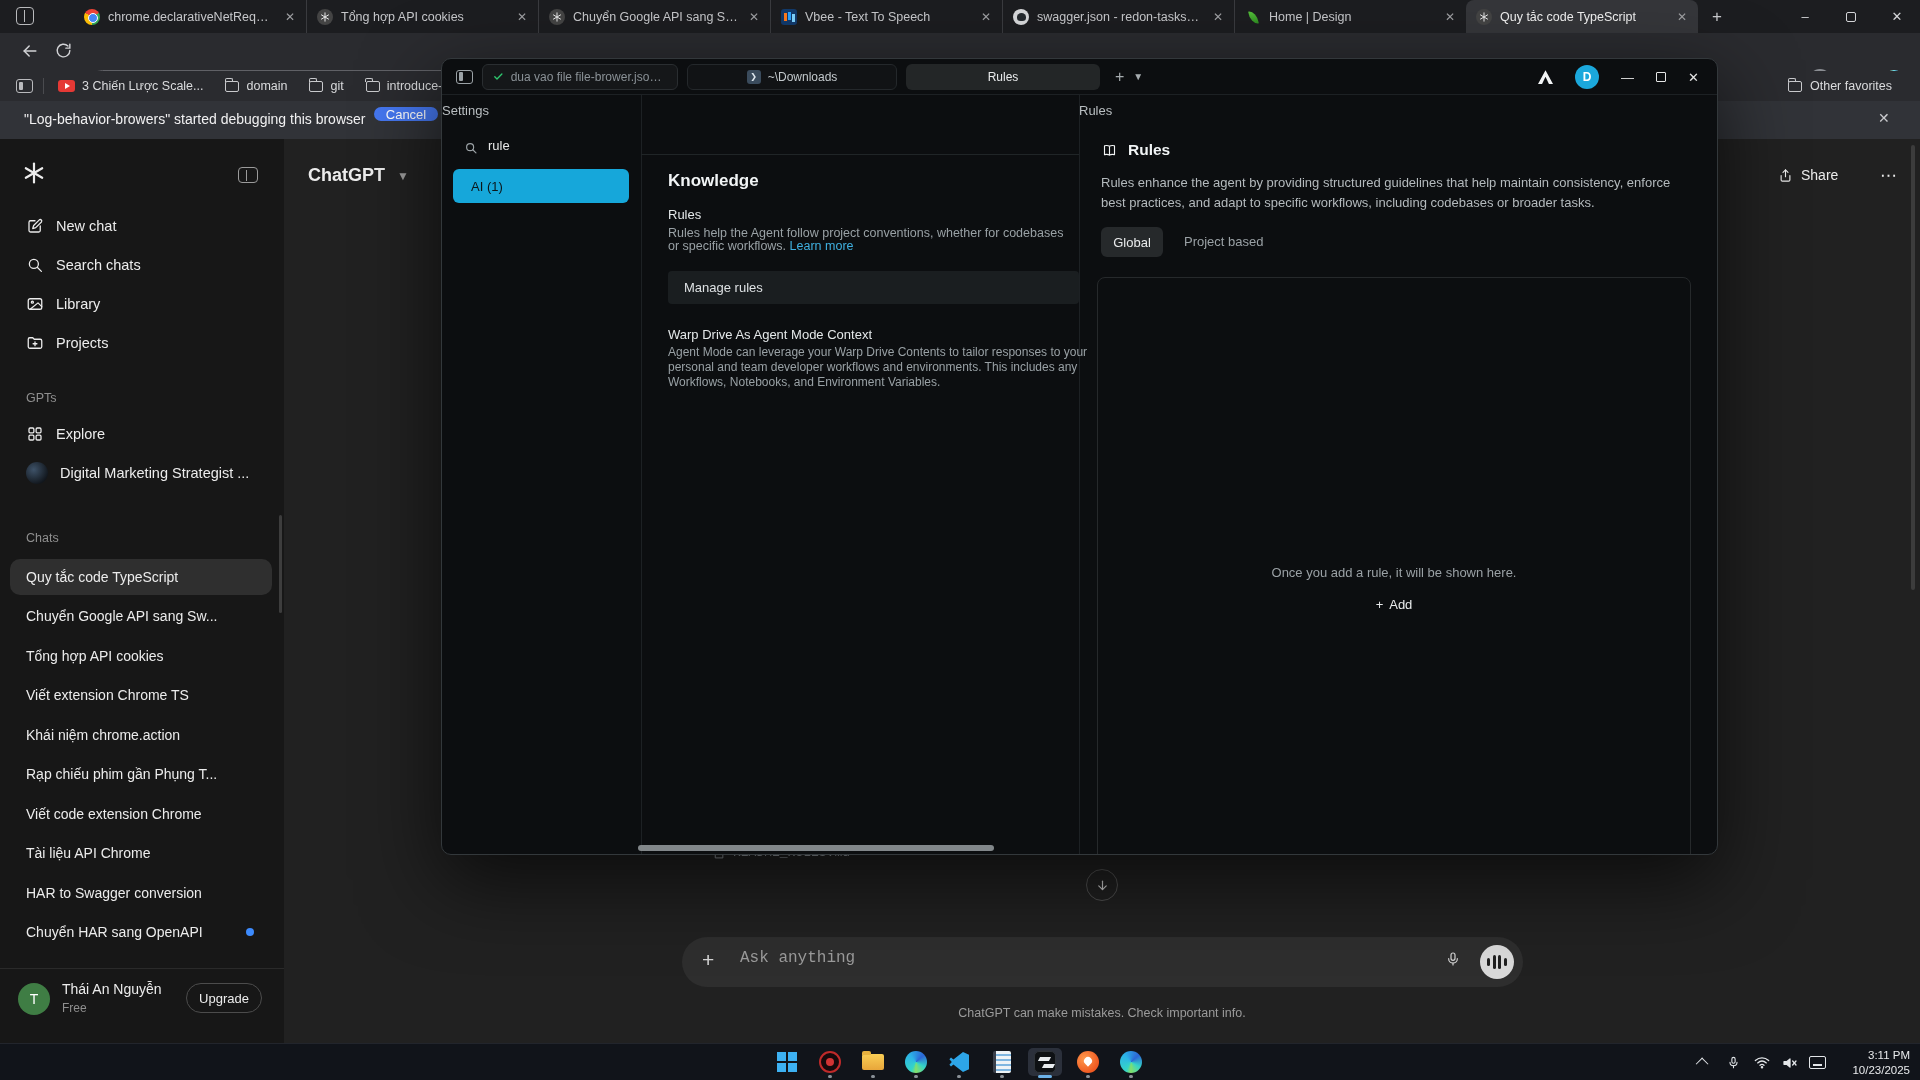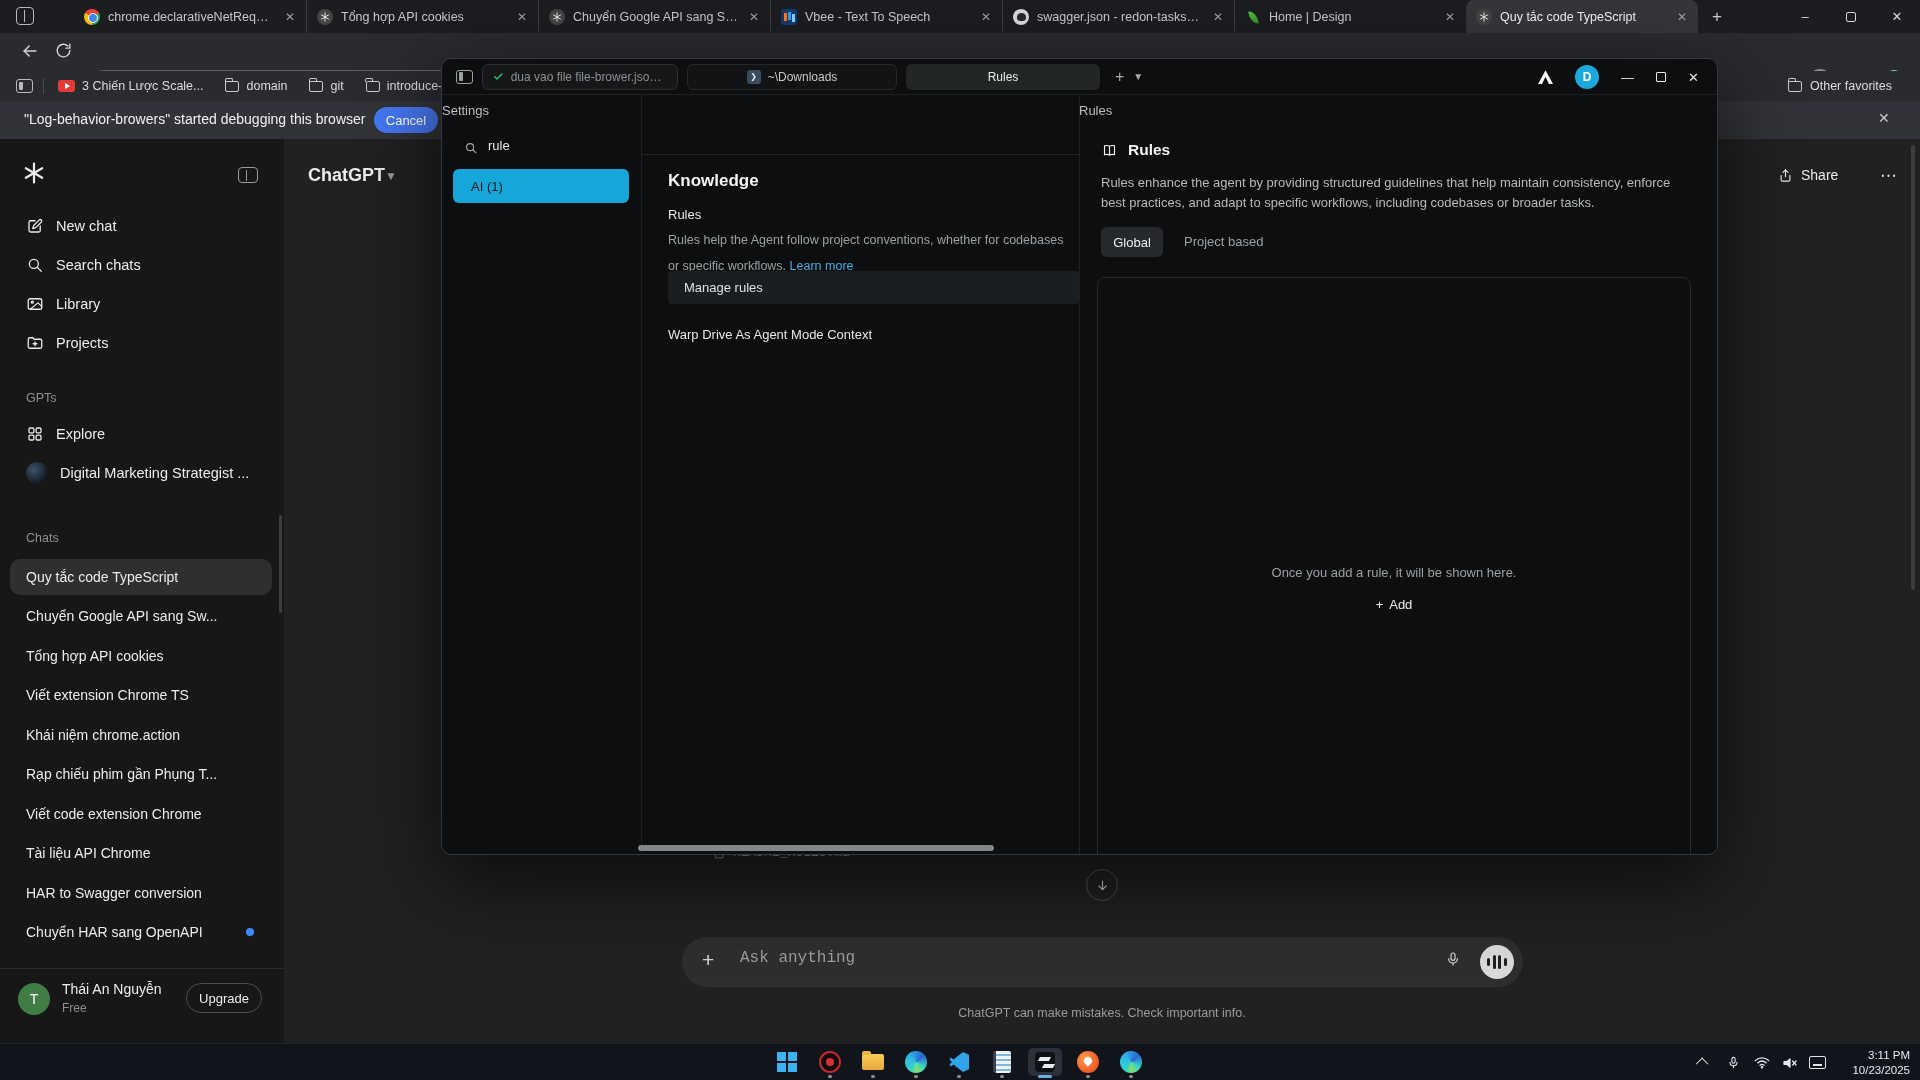--- a/index.html
+++ b/index.html
@@ -57,21 +57,21 @@
   .yt { width:17px; height:12px; background:#e53935; border-radius:3px; position:relative; }
   .yt::after { content:""; position:absolute; left:6.5px; top:3px; border-left:5px solid #fff; border-top:3px solid transparent; border-bottom:3px solid transparent; }
   .fold { width:14px; height:11px; border:1.5px solid #c9cacd; border-radius:2px; position:relative; }
   .fold::before { content:""; position:absolute; left:-1.5px; top:-4px; width:6px; height:3px; border:1.5px solid #c9cacd; border-bottom:none; border-radius:2px 2px 0 0; }
   .bm-red { width:10px; height:14px; background:#c63b2f; border-radius:2px; }
   .otherfav { position:absolute; right:28px; top:0; height:30px; display:flex; align-items:center; gap:8px; }
 
   
   .infobar { position:absolute; left:0; top:101px; width:1920px; height:38px; background:#313338; }
   .infobar .msg { position:absolute; left:24px; top:10px; color:#f1f1f2; font-size:14px; }
-  .infobar .cancel { position:absolute; left:374px; top:6px; width:64px; height:26px; background:#4577f0; border-radius:13px; color:#fff; font-size:13px; display:flex; align-items:center; justify-content:center; }
+  .infobar .cancel { position:absolute; left:374px; top:6px; width:64px; height:14px; background:#4577f0; border-radius:13px; color:#fff; font-size:13px; display:flex; align-items:center; justify-content:center; }
   .infobar .x { position:absolute; left:1878px; top:9px; color:#c9cacd; font-size:14px; }
 
   
   .page { position:absolute; left:0; top:139px; width:1920px; height:904px; background:#212121; }
   .sidebar { position:absolute; left:0; top:0; width:284px; height:904px; background:#171717; }
   .sb-logo { position:absolute; left:22px; top:22px; }
   .sb-toggle { position:absolute; left:238px; top:28px; width:20px; height:16px; border:1.6px solid #9b9b9b; border-radius:4px; }
   .sb-toggle::before { content:""; position:absolute; left:2px; top:1.5px; bottom:1.5px; width:5px; border-right:1.6px solid #9b9b9b; }
   .nav-item { position:absolute; left:8px; width:262px; height:38px; display:flex; align-items:center; gap:12px; padding-left:18px; color:#ececec; font-size:14.5px; border-radius:10px; }
   .sec-label { position:absolute; left:26px; color:#8f8f8f; font-size:12.5px; }
@@ -79,21 +79,21 @@
   .chat-item.active { background:#2f2f2f; }
   .chat-item .t { flex:1; white-space:nowrap; overflow:hidden; text-overflow:ellipsis; }
   .dot-unread { width:8px; height:8px; border-radius:50%; background:#3d8bfd; margin-right:18px; }
   .profile { position:absolute; left:0; top:829px; width:284px; height:66px; border-top:1px solid #2a2a2a; }
   .pf-avatar { position:absolute; left:18px; top:14px; width:32px; height:32px; border-radius:50%; background:#3f7d44; color:#fff; font-size:14px; display:flex; align-items:center; justify-content:center; }
   .pf-name { position:absolute; left:62px; top:12px; color:#ececec; font-size:14px; }
   .pf-plan { position:absolute; left:62px; top:32px; color:#8f8f8f; font-size:12px; }
   .pf-upgrade { position:absolute; left:186px; top:14px; width:76px; height:30px; border:1px solid #4c4c4c; border-radius:16px; color:#ececec; font-size:13px; display:flex; align-items:center; justify-content:center; }
   .sb-scroll { position:absolute; left:279px; top:376px; width:3px; height:98px; background:#3d3d3d; border-radius:2px; }
 
-  .main-head-title { position:absolute; left:308px; top:26px; color:#ececec; font-size:18px; font-weight:600; display:flex; align-items:center; gap:0; }
+  .main-head-title { position:absolute; left:308px; top:26px; color:#ececec; font-size:18px; font-weight:600; display:flex; align-items:center; gap:12px; }
   .main-head-title .chev { color:#9b9b9b; font-size:12px; font-weight:400; }
   .share-btn { position:absolute; left:1778px; top:28px; display:flex; align-items:center; gap:8px; color:#ececec; font-size:14px; }
   .head-dots { position:absolute; left:1880px; top:26px; color:#ececec; font-size:17px; letter-spacing:1px; }
 
   .file-chip { position:absolute; left:712px; top:706px; display:flex; align-items:center; gap:8px; color:#9aa0a6; font-size:13px; font-family:"Liberation Mono", monospace; }
   .scrolldown { position:absolute; left:1086px; top:730px; width:32px; height:32px; border-radius:50%; background:#212121; border:1px solid #515151; display:flex; align-items:center; justify-content:center; }
   .composer { position:absolute; left:682px; top:798px; width:841px; height:50px; border-radius:26px; background:#2e2e2e; }
   .composer .plus { position:absolute; left:20px; top:11px; color:#d5d5d5; font-size:21px; }
   .composer input { position:absolute; left:58px; top:12px; width:600px; background:transparent; border:none; outline:none; color:#ececec; font-size:16px; font-family:Liberation Mono, monospace; }
   .composer input::placeholder { color:#9b9b9b; }
@@ -124,21 +124,21 @@
   .w-vdiv { position:absolute; top:36px; bottom:0; width:1px; background:#1d2124; }
   .w-header-label { position:absolute; top:44px; font-size:13px; color:#b9bec1; text-align:left; }
 
   .w-search-ic { position:absolute; left:22px; top:82px; color:#9ba2a6; }
   .w-search-input { position:absolute; left:46px; top:79px; width:130px; background:transparent; border:none; outline:none; color:#e8e8e8; font-size:13px; font-family:"Liberation Sans",sans-serif; }
   .w-result { position:absolute; left:11px; top:110px; width:176px; height:34px; background:#16a7da; border-radius:6px; color:#0c1619; font-size:13px; display:flex; align-items:center; padding-left:18px; }
 
   .w-mid-sep { position:absolute; left:199px; top:95px; width:438px; height:1px; background:#202527; }
   .w-knowledge { position:absolute; left:226px; top:112px; color:#f1f4f5; font-size:17px; font-weight:700; }
   .w-rules-label { position:absolute; left:226px; top:148px; color:#e4e8e9; font-size:13px; }
-  .w-rules-desc { position:absolute; left:226px; top:168px; width:402px; color:#99a1a5; font-size:12.5px; line-height:26px; }
+  .w-rules-desc { position:absolute; left:226px; top:168px; width:402px; color:#99a1a5; font-size:12.5px; line-height:13px; }
   .w-link { color:#3fb0e0; }
   .w-manage { position:absolute; left:226px; top:212px; width:411px; height:33px; background:#1a1e20; border-radius:4px; color:#dde1e3; font-size:13px; display:flex; align-items:center; padding-left:16px; }
   .w-wd-title { position:absolute; left:226px; top:268px; color:#e4e8e9; font-size:13px; }
   .w-wd-desc { position:absolute; left:226px; top:286px; width:420px; color:#99a1a5; font-size:12px; line-height:15px; }
 
   .w-r-title { position:absolute; left:659px; top:82px; display:flex; align-items:center; gap:10px; color:#f1f4f5; font-size:15.5px; font-weight:700; }
   .w-r-desc { position:absolute; left:659px; top:114px; width:596px; color:#b4babd; font-size:13px; line-height:20px; }
   .w-global { position:absolute; left:659px; top:168px; width:62px; height:30px; background:#26292b; border-radius:6px; color:#e9ebec; font-size:13px; display:flex; align-items:center; justify-content:center; }
   .w-project { position:absolute; left:742px; top:175px; color:#9aa1a5; font-size:13px; }
   .w-emptybox { position:absolute; left:655px; top:218px; width:594px; height:610px; border:1px solid #26292b; border-radius:8px; }
@@ -511,20 +511,21 @@
 
     <div class="w-mid-sep"></div>
     <div class="w-knowledge">Knowledge</div>
     <div class="w-rules-label">Rules</div>
     <div class="w-rules-desc">
       <span>Rules help the Agent follow project conventions, whether for codebases or specific workflows.</span>
       <span class="w-link">Learn more</span>
     </div>
     <div class="w-manage">Manage rules</div>
     <div class="w-wd-title">Warp Drive As Agent Mode Context</div>
+    <div class="w-wd-desc">Agent Mode can leverage your Warp Drive Contents to tailor responses to your personal and team developer workflows and environments. This includes any Workflows, Notebooks, and Environment Variables.</div>
 
     <div class="w-r-title">
       <svg width="17" height="15" viewBox="0 0 24 24" fill="none" stroke="#f2f4f5" stroke-width="1.8" stroke-linejoin="round">
           <path d="M12 5.2C10 3.8 7 3.7 4 4.4V18.6c3-.7 6-.6 8 .8 2-1.4 5-1.5 8-.8V4.4c-3-.7-6-.6-8 .8z"></path>
           <path d="M12 5.2v14.2"></path>
         </svg>
       <span>Rules</span>
     </div>
     <div class="w-r-desc">Rules enhance the agent by providing structured guidelines that help maintain consistency, enforce best practices, and adapt to specific workflows, including codebases or broader tasks.</div>
     <div class="w-global">Global</div>

